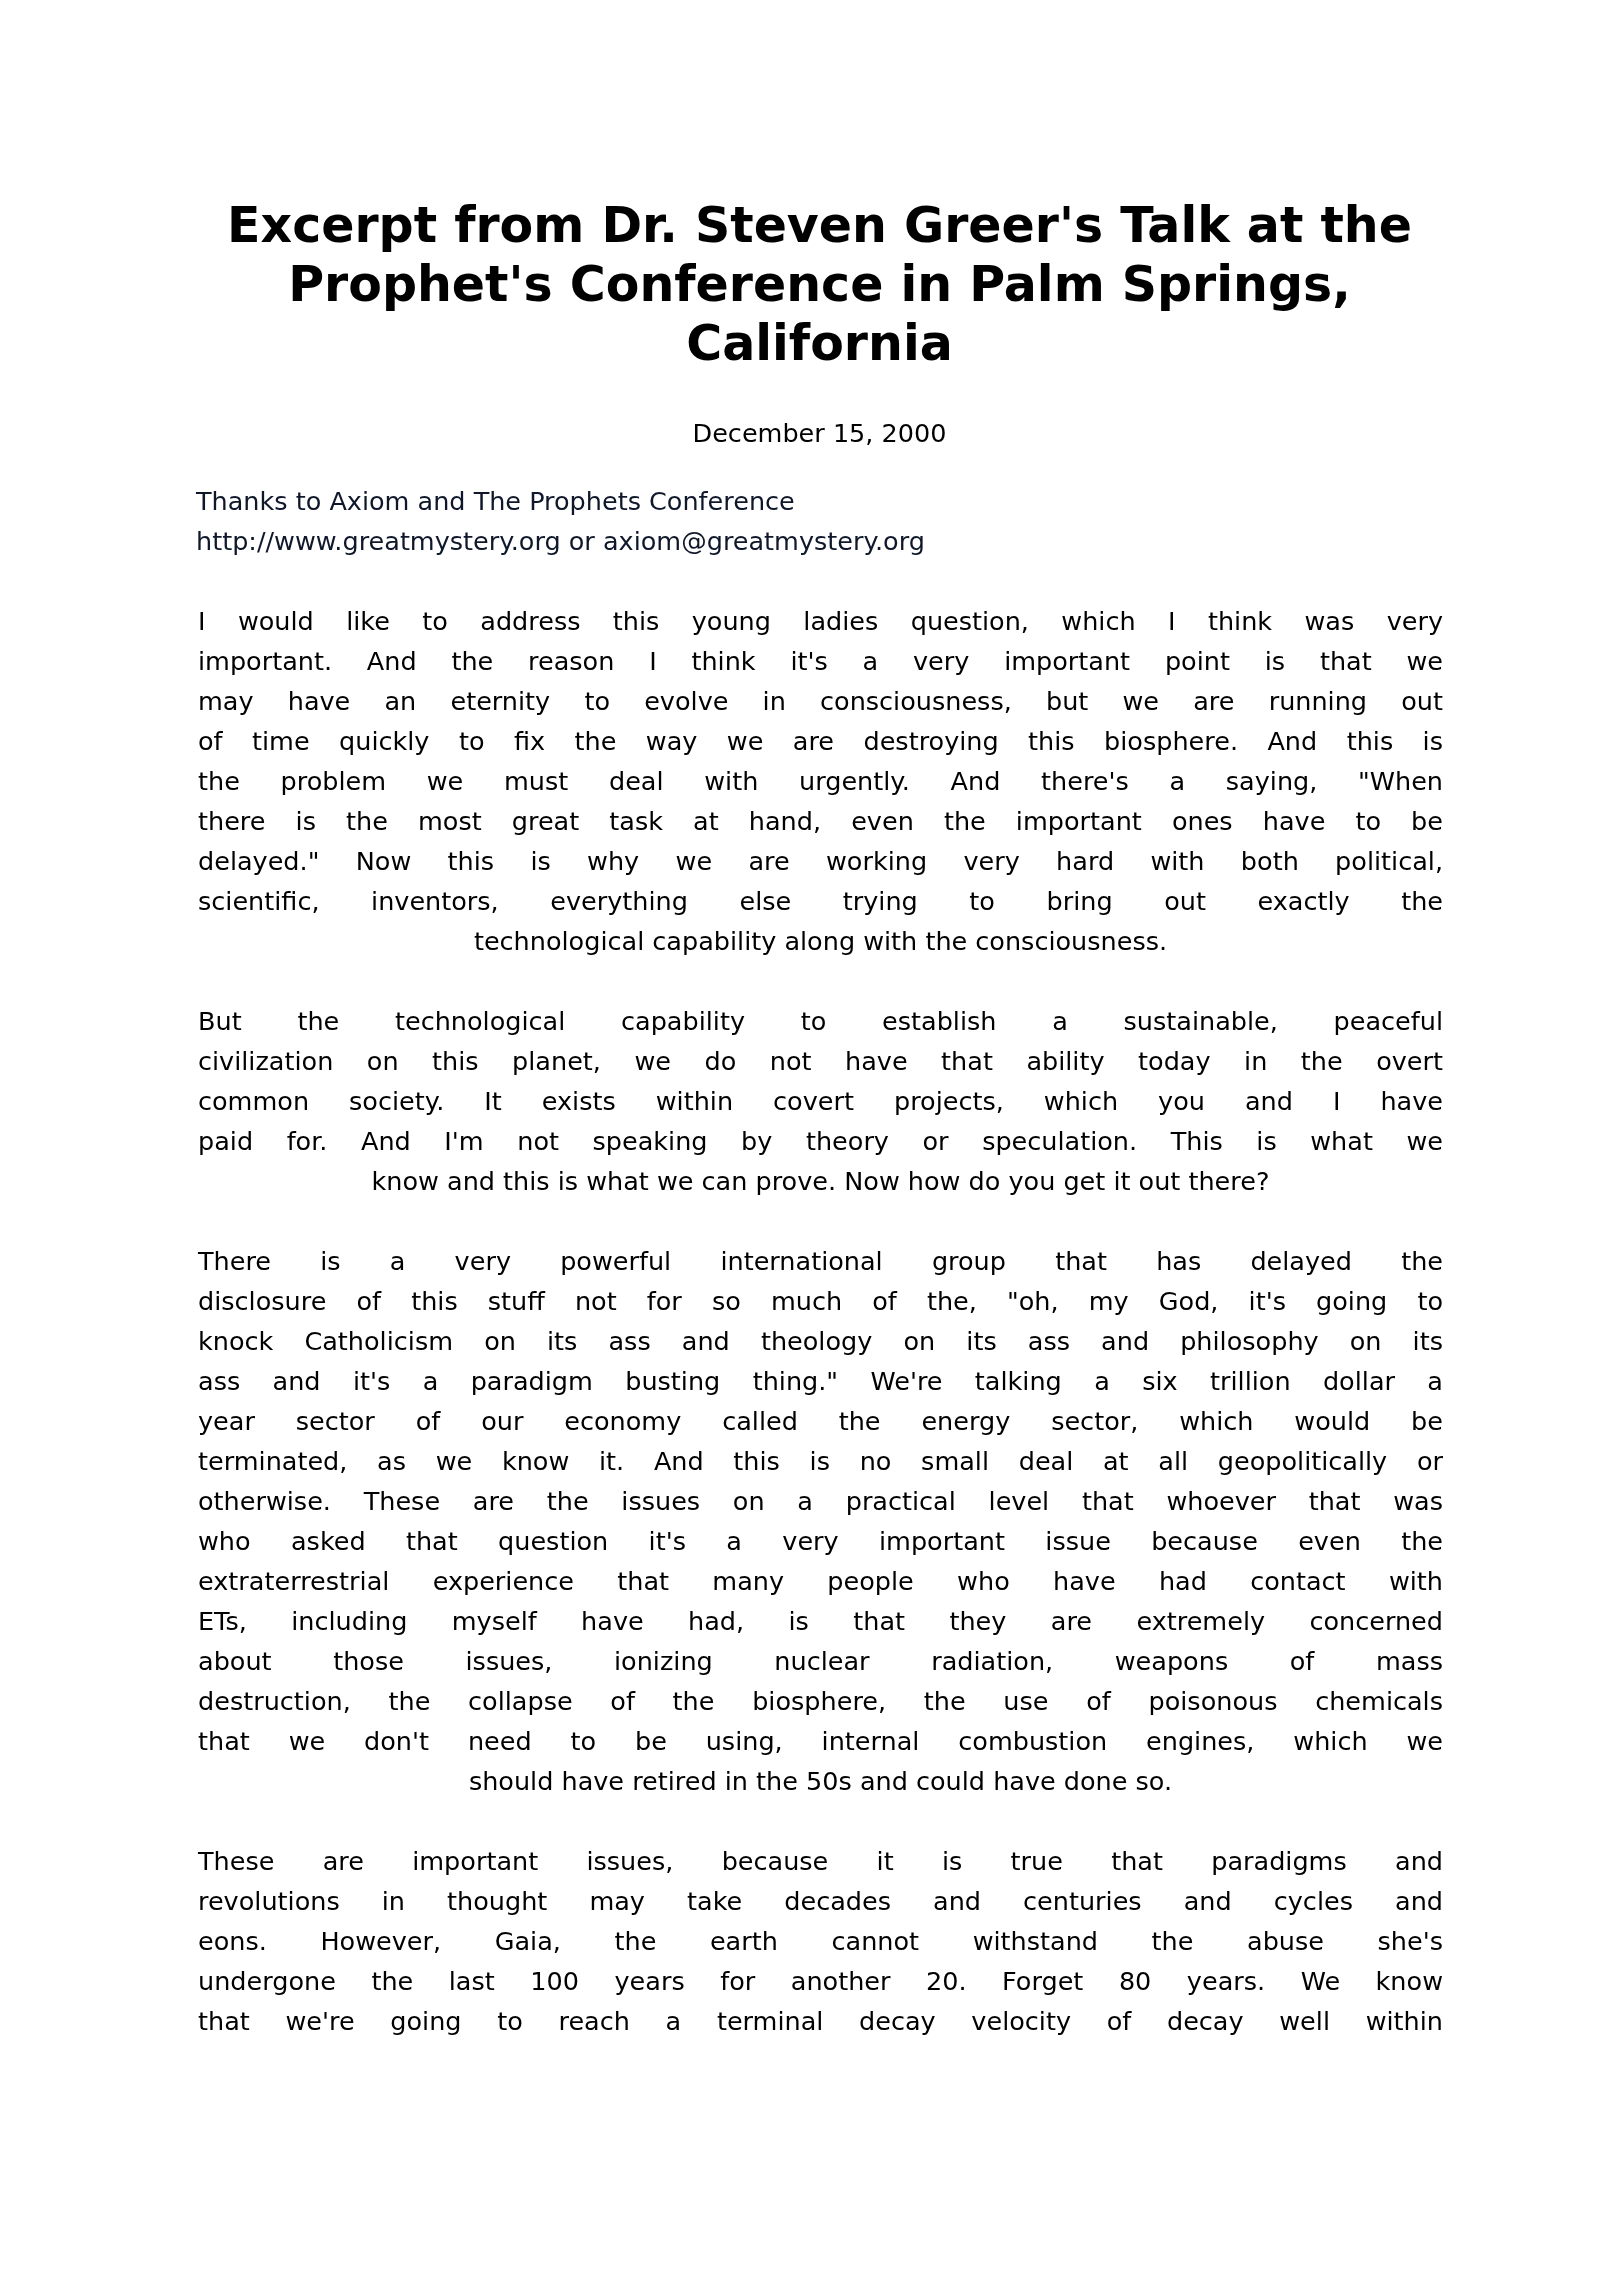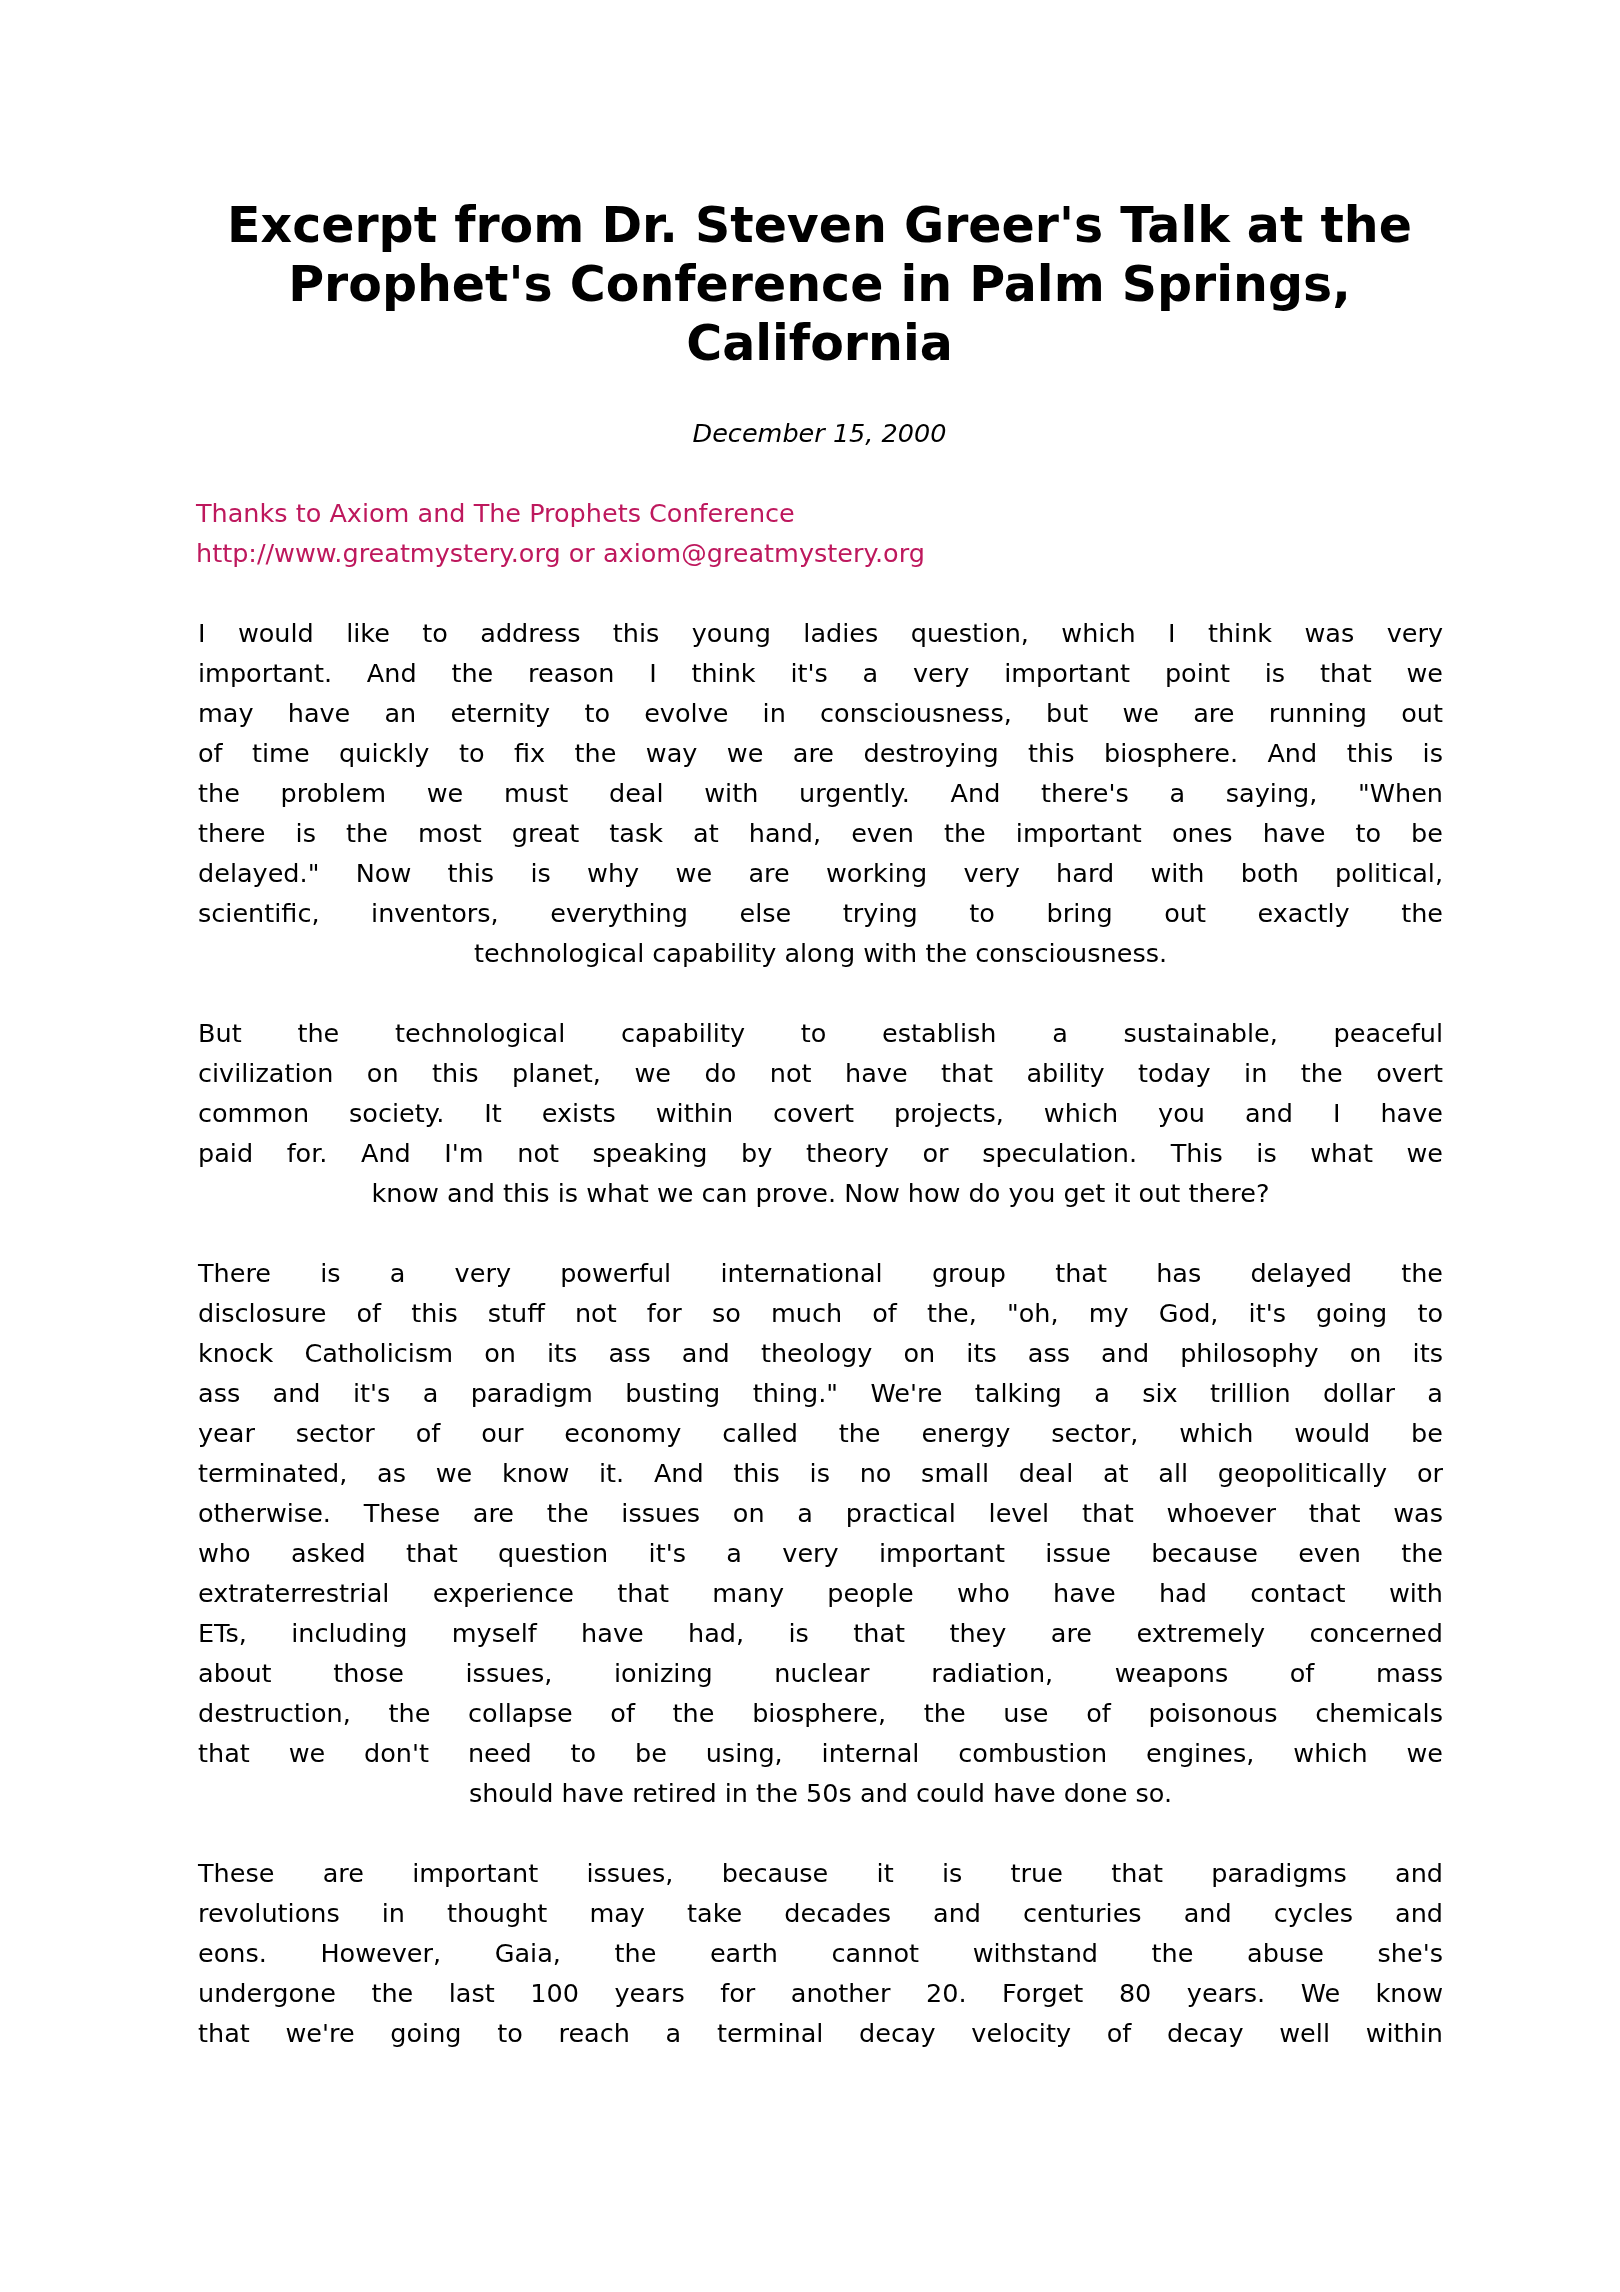--- a/index.html
+++ b/index.html
@@ -28,22 +28,21 @@
     font-weight: bold;
     text-align: center;
   }
   .title .tline {
     white-space: nowrap;
   }
   .date {
     font-size: 25.5px;
     line-height: 40px;
     text-align: center;
-    margin: 0 0 40px 0;
-    font-style: italic;
+    margin: 0 0 28px 0;
   }
   .credit {
     font-size: 25.5px;
     line-height: 40px;
     margin: 0 0 40px 0;
     text-align: left;
   }
   .para {
     font-size: 25.5px;
     line-height: 40px;
@@ -71,21 +70,21 @@
   <div class="content">
 
     <h1 class="title">
         <div class="tline">Excerpt from Dr. Steven Greer's Talk at the</div>
         <div class="tline">Prophet's Conference in Palm Springs,</div>
         <div class="tline">California</div>
       </h1>
 
     <div class="date">December 15, 2000</div>
 
-    <div class="credit" style="color: #be185d;">
+    <div class="credit" style="color: #0f172a;">
       <div class="credit-line">Thanks to Axiom and The Prophets Conference</div>
       <div class="credit-line"><span>http://www.greatmystery.org</span><span> or </span><span>axiom@greatmystery.org</span></div>
     </div>
 
     <div>
         <div class="para">
           <div class="jline">I would like to address this young ladies question, which I think was very</div>
           <div class="jline">important. And the reason I think it's a very important point is that we</div>
           <div class="jline">may have an eternity to evolve in consciousness, but we are running out</div>
           <div class="jline">of time quickly to fix the way we are destroying this biosphere. And this is</div>

